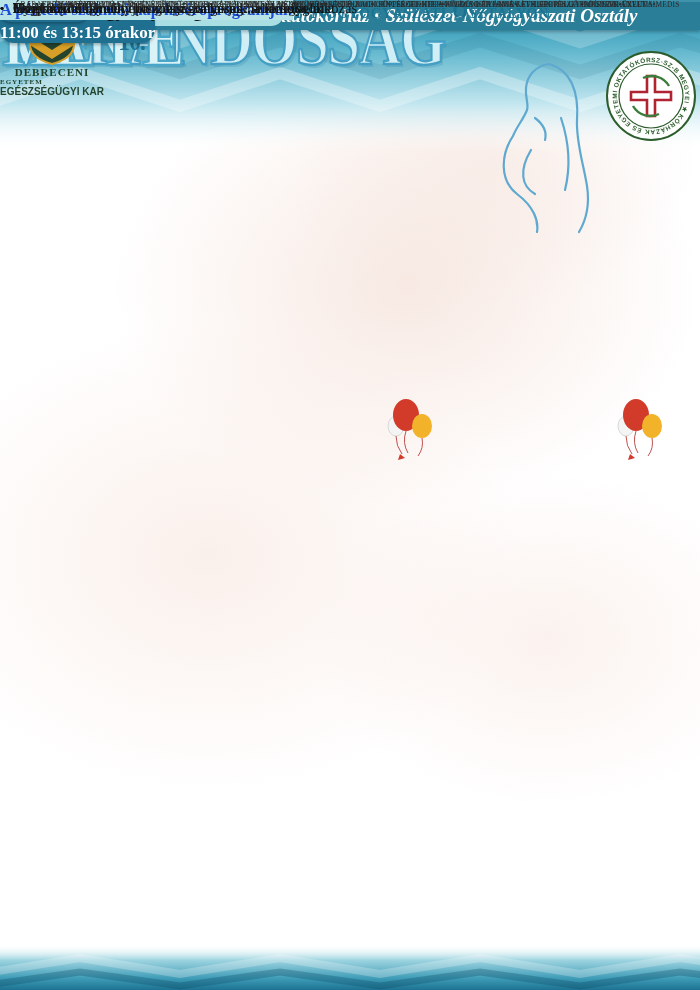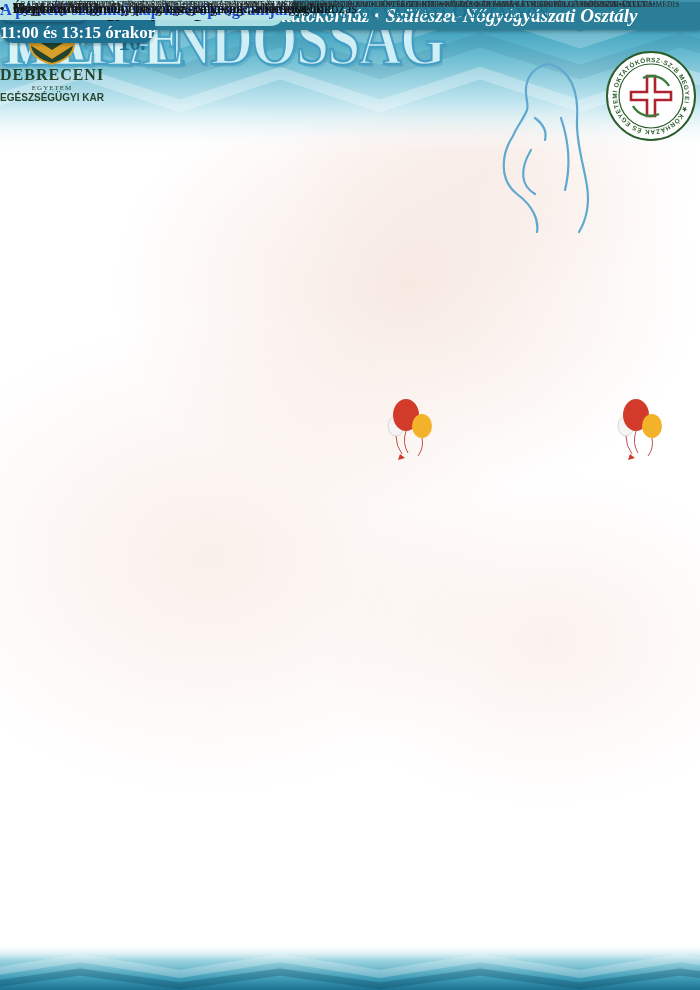--- a/index.html
+++ b/index.html
@@ -35,22 +35,22 @@
   .tealtxt{color:#1b7392;font-weight:bold;}
   .bartxt{color:#1f86a5;font-weight:bold;font-size:17px;}
   .darkpill{background:#1f6f90;border-radius:14px;color:#fff;font-weight:bold;text-align:center;
     box-shadow:0 2px 3px rgba(0,0,0,.25);}
   .li{font-weight:bold;font-size:19px;color:#141414;}
   .li::before{content:"•";margin-right:9px;color:#141414;}
   .sub{font-size:13.5px;color:#141414;}
   .fi{font-size:14.5px;color:#141414;}
   .fi::before{content:"•";margin-right:9px;font-size:11px;position:relative;top:-1px;}
   .sponsor-line{width:700px;text-align:center;font-size:7.4px;color:#2b2b2b;font-family:"Liberation Serif",serif;letter-spacing:.2px;}
-  .logo2-t1{font-weight:bold;font-size:16px;color:#24442e;letter-spacing:1px;text-align:center;font-family:Liberation Serif, serif;}
-  .logo2-t2{font-weight:normal;font-size:7px;color:#24442e;letter-spacing:1px;text-align:center;}
+  .logo2-t1{font-weight:bold;font-size:11px;color:#24442e;letter-spacing:1px;text-align:center;font-family:Liberation Serif, serif;}
+  .logo2-t2{font-weight:bold;font-size:7px;color:#24442e;letter-spacing:1px;}
   .logo2-t3{font-weight:bold;font-size:10px;color:#24442e;text-align:center;font-family:"Liberation Sans",sans-serif;}
 </style>
 </head>
 <body>
 
 <div class="poster">
 
   <div class="abs bg-soft"></div>
 
   <svg class="abs" style="left:0;top:0" width="700" height="152" viewBox="0 0 700 152">

